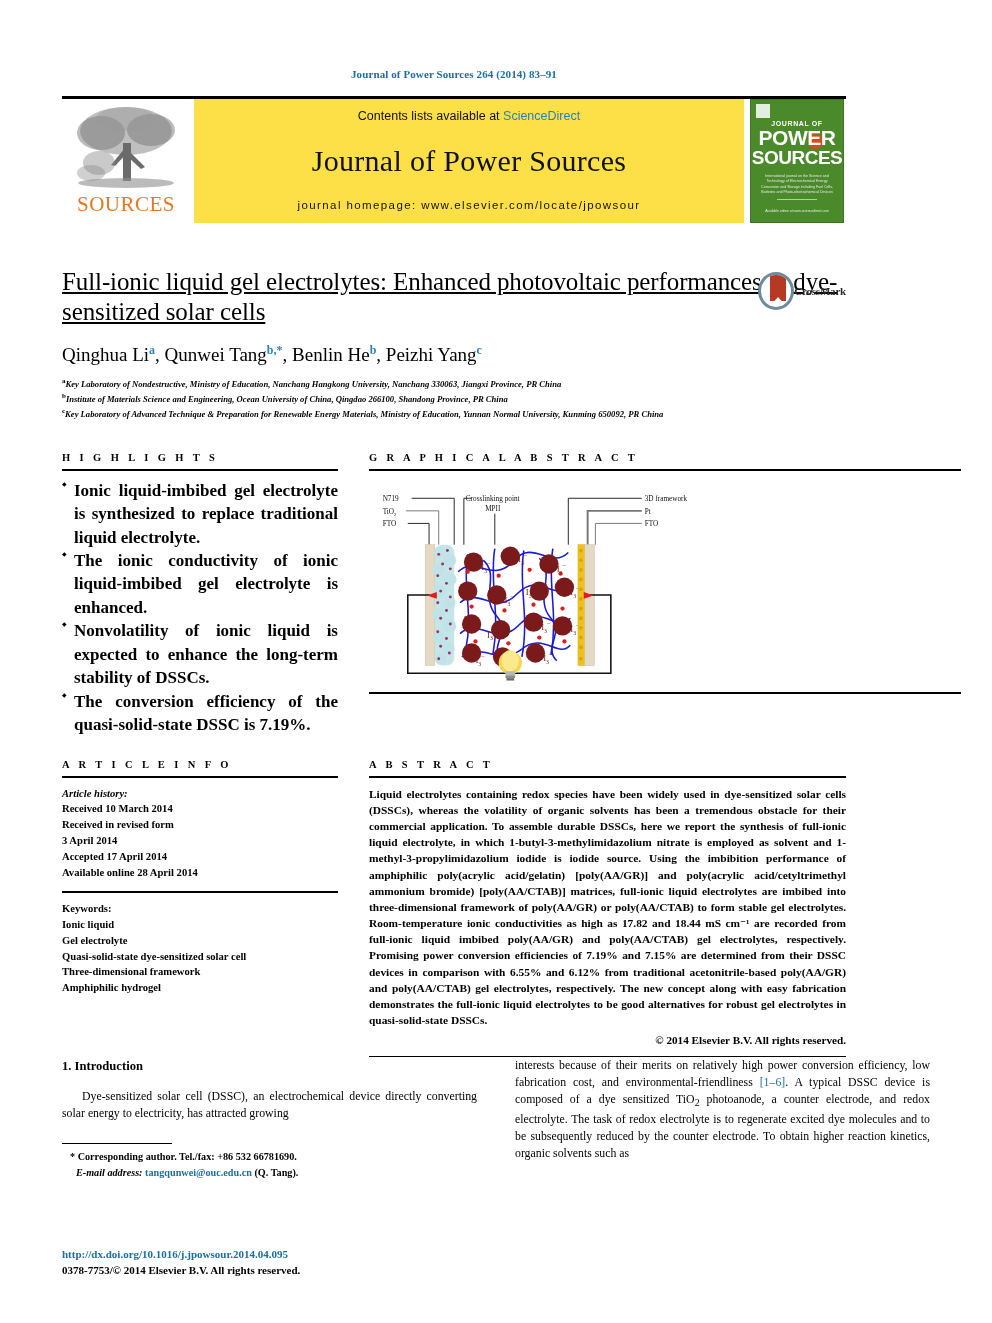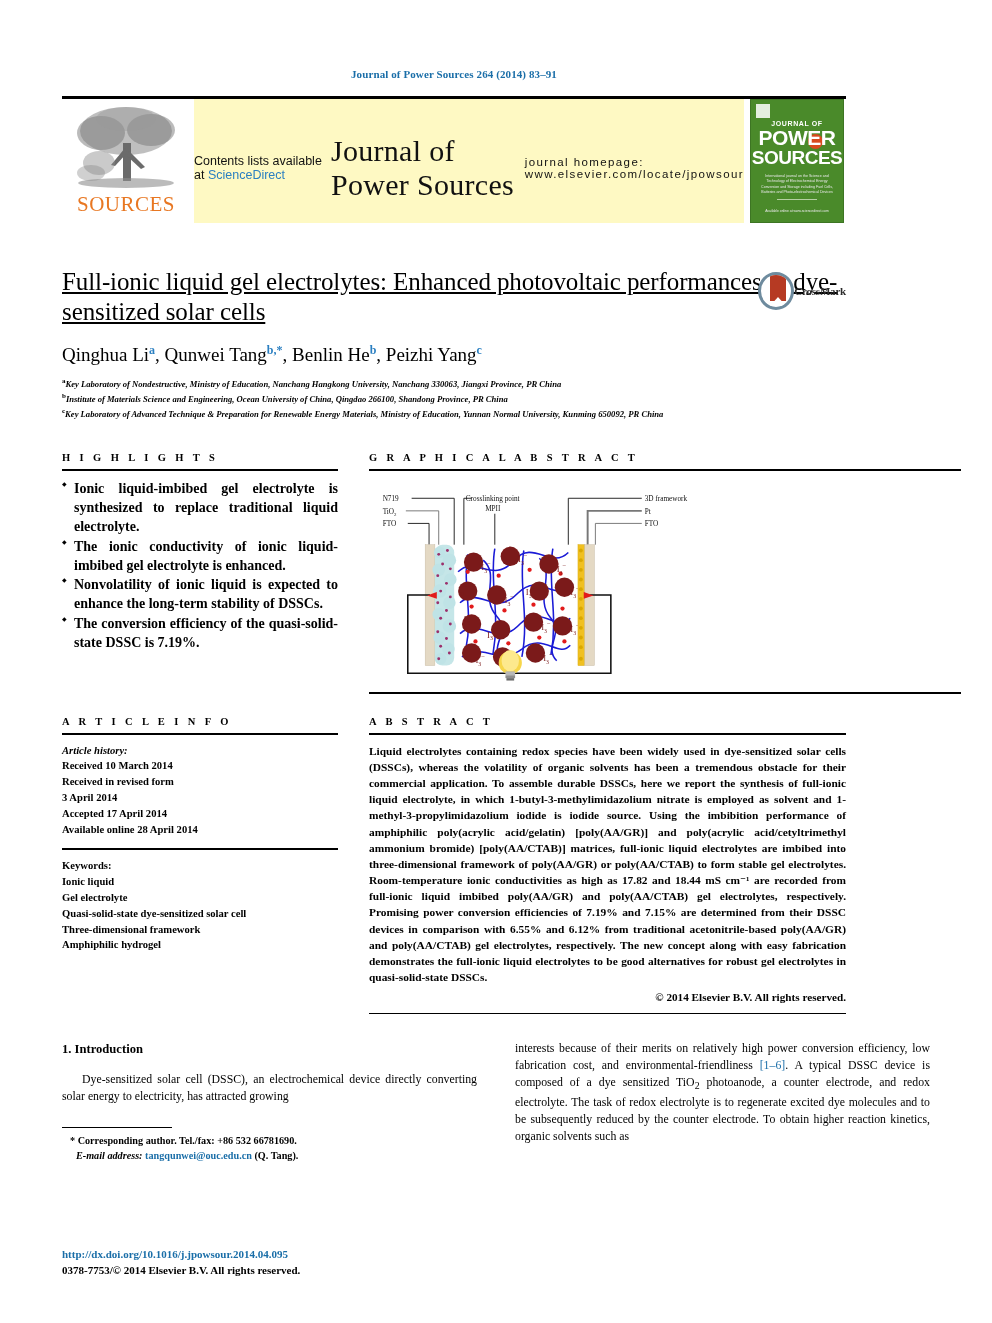--- a/index.html
+++ b/index.html
@@ -33,23 +33,23 @@
     height:127px;
   }
   .mast-left { width:128px; flex:0 0 128px; display:flex; flex-direction:column; justify-content:flex-start; align-items:center; padding-top:4px;}
   .tree-logo { width:110px; height:95px; }
   .elsevier-word {
     font-family:"Liberation Serif", serif;
     color:#E87722; font-size:21px; letter-spacing:0.5px; font-weight:normal;
     line-height:1; margin-top:-4px;
   }
   .mast-mid {
-    flex:1 1 auto; background:#fef9c3; margin-left:4px; margin-right:6px;
-    display:flex; flex-direction:row; align-items:center; justify-content:space-between;
-    padding:26px 0 12px 0;
+    flex:1 1 auto; background:#fde047; margin-left:4px; margin-right:6px;
+    display:flex; flex-direction:column; align-items:center; justify-content:space-between;
+    padding:10px 0 12px 0;
   }
   .contents-line { font-family:"Liberation Sans", sans-serif; font-size:12.5px; color:#111; }
   .contents-line .sd { color:#2a7fc1; }
   .journal-name { font-family:"Liberation Serif", serif; font-size:30px; color:#111; letter-spacing:0.3px; }
   .homepage { font-family:"Liberation Sans", sans-serif; font-size:11.5px; letter-spacing:1.4px; color:#111; }
   .mast-right { width:96px; flex:0 0 96px; }
   .cover {
     width:94px;height:124px;background:#4a8a2a;position:relative;overflow:hidden;
     border:1px solid #3d7523;
   }
@@ -87,37 +87,37 @@
   
   .cols { display:flex; margin-top:30px;gap:7px; }
   .col-left { width:276px; flex:0 0 276px; }
   .col-right { flex:1 1 auto; margin-left:24px; }
   .sec-head {
     font-family:"Liberation Serif", serif;
     font-size:10.5px; font-weight:bold; letter-spacing:3.4px; margin-bottom:6px;
   }
   .rule { border-top:2px solid #000; }
 
-  ul.highlights { list-style:none; margin:8px 0 0 0; padding:0; font-size:14px; font-weight:bold; line-height:1.38; text-align:justify; }
+  ul.highlights { list-style:none; margin:8px 0 0 0; padding:0; font-size:17px; font-weight:bold; line-height:1.38; text-align:justify; }
   ul.highlights li { position:relative; padding-left:12px; margin-bottom:0px; }
   ul.highlights li:before { content:"\25C6"; position:absolute; left:0; top:0px; font-size:6px; line-height:1.9; }
 
   .ga-box { margin-top:6px; }
   .ga-bottom-rule { border-top:2px solid #000; margin-top:6px; }
 
   .info-block { margin-top:8px; font-size:10.6px; font-weight:bold; line-height:1.5; }
   .info-block .it { font-style:italic; }
   .kw-block { margin-top:8px; font-size:10.6px; font-weight:bold; line-height:1.5; }
 
   .abstract-body { margin-top:8px; font-size:11.4px; font-weight:bold; line-height:1.42; text-align:justify; }
   .abstract-copy { margin-top:6px; text-align:right; font-size:11.2px; font-weight:bold; }
   .abs-bottom-rule { border-top:1px solid #000; margin-top:10px; }
 
   
-  .body-cols { display:flex; margin-top:26px; }
+  .body-cols { display:flex; }
   .bc { width:415px; flex:0 0 415px; font-size:11.8px; line-height:1.44; text-align:justify; }
   .bc.right { margin-left:38px; }
   h2.sec-num { font-size:12.6px; font-weight:bold; margin:0 0 12px 0; }
   .indent { text-indent:20px; }
   .link { color:#1a6ea8; }
 
   .foot-note { margin-top:22px; font-size:10.2px; font-weight:bold; line-height:1.5; }
   .foot-rule { border-top:1px solid #000; width:110px; margin-bottom:5px; }
   .foot-note .fi { font-style:italic; }
 

